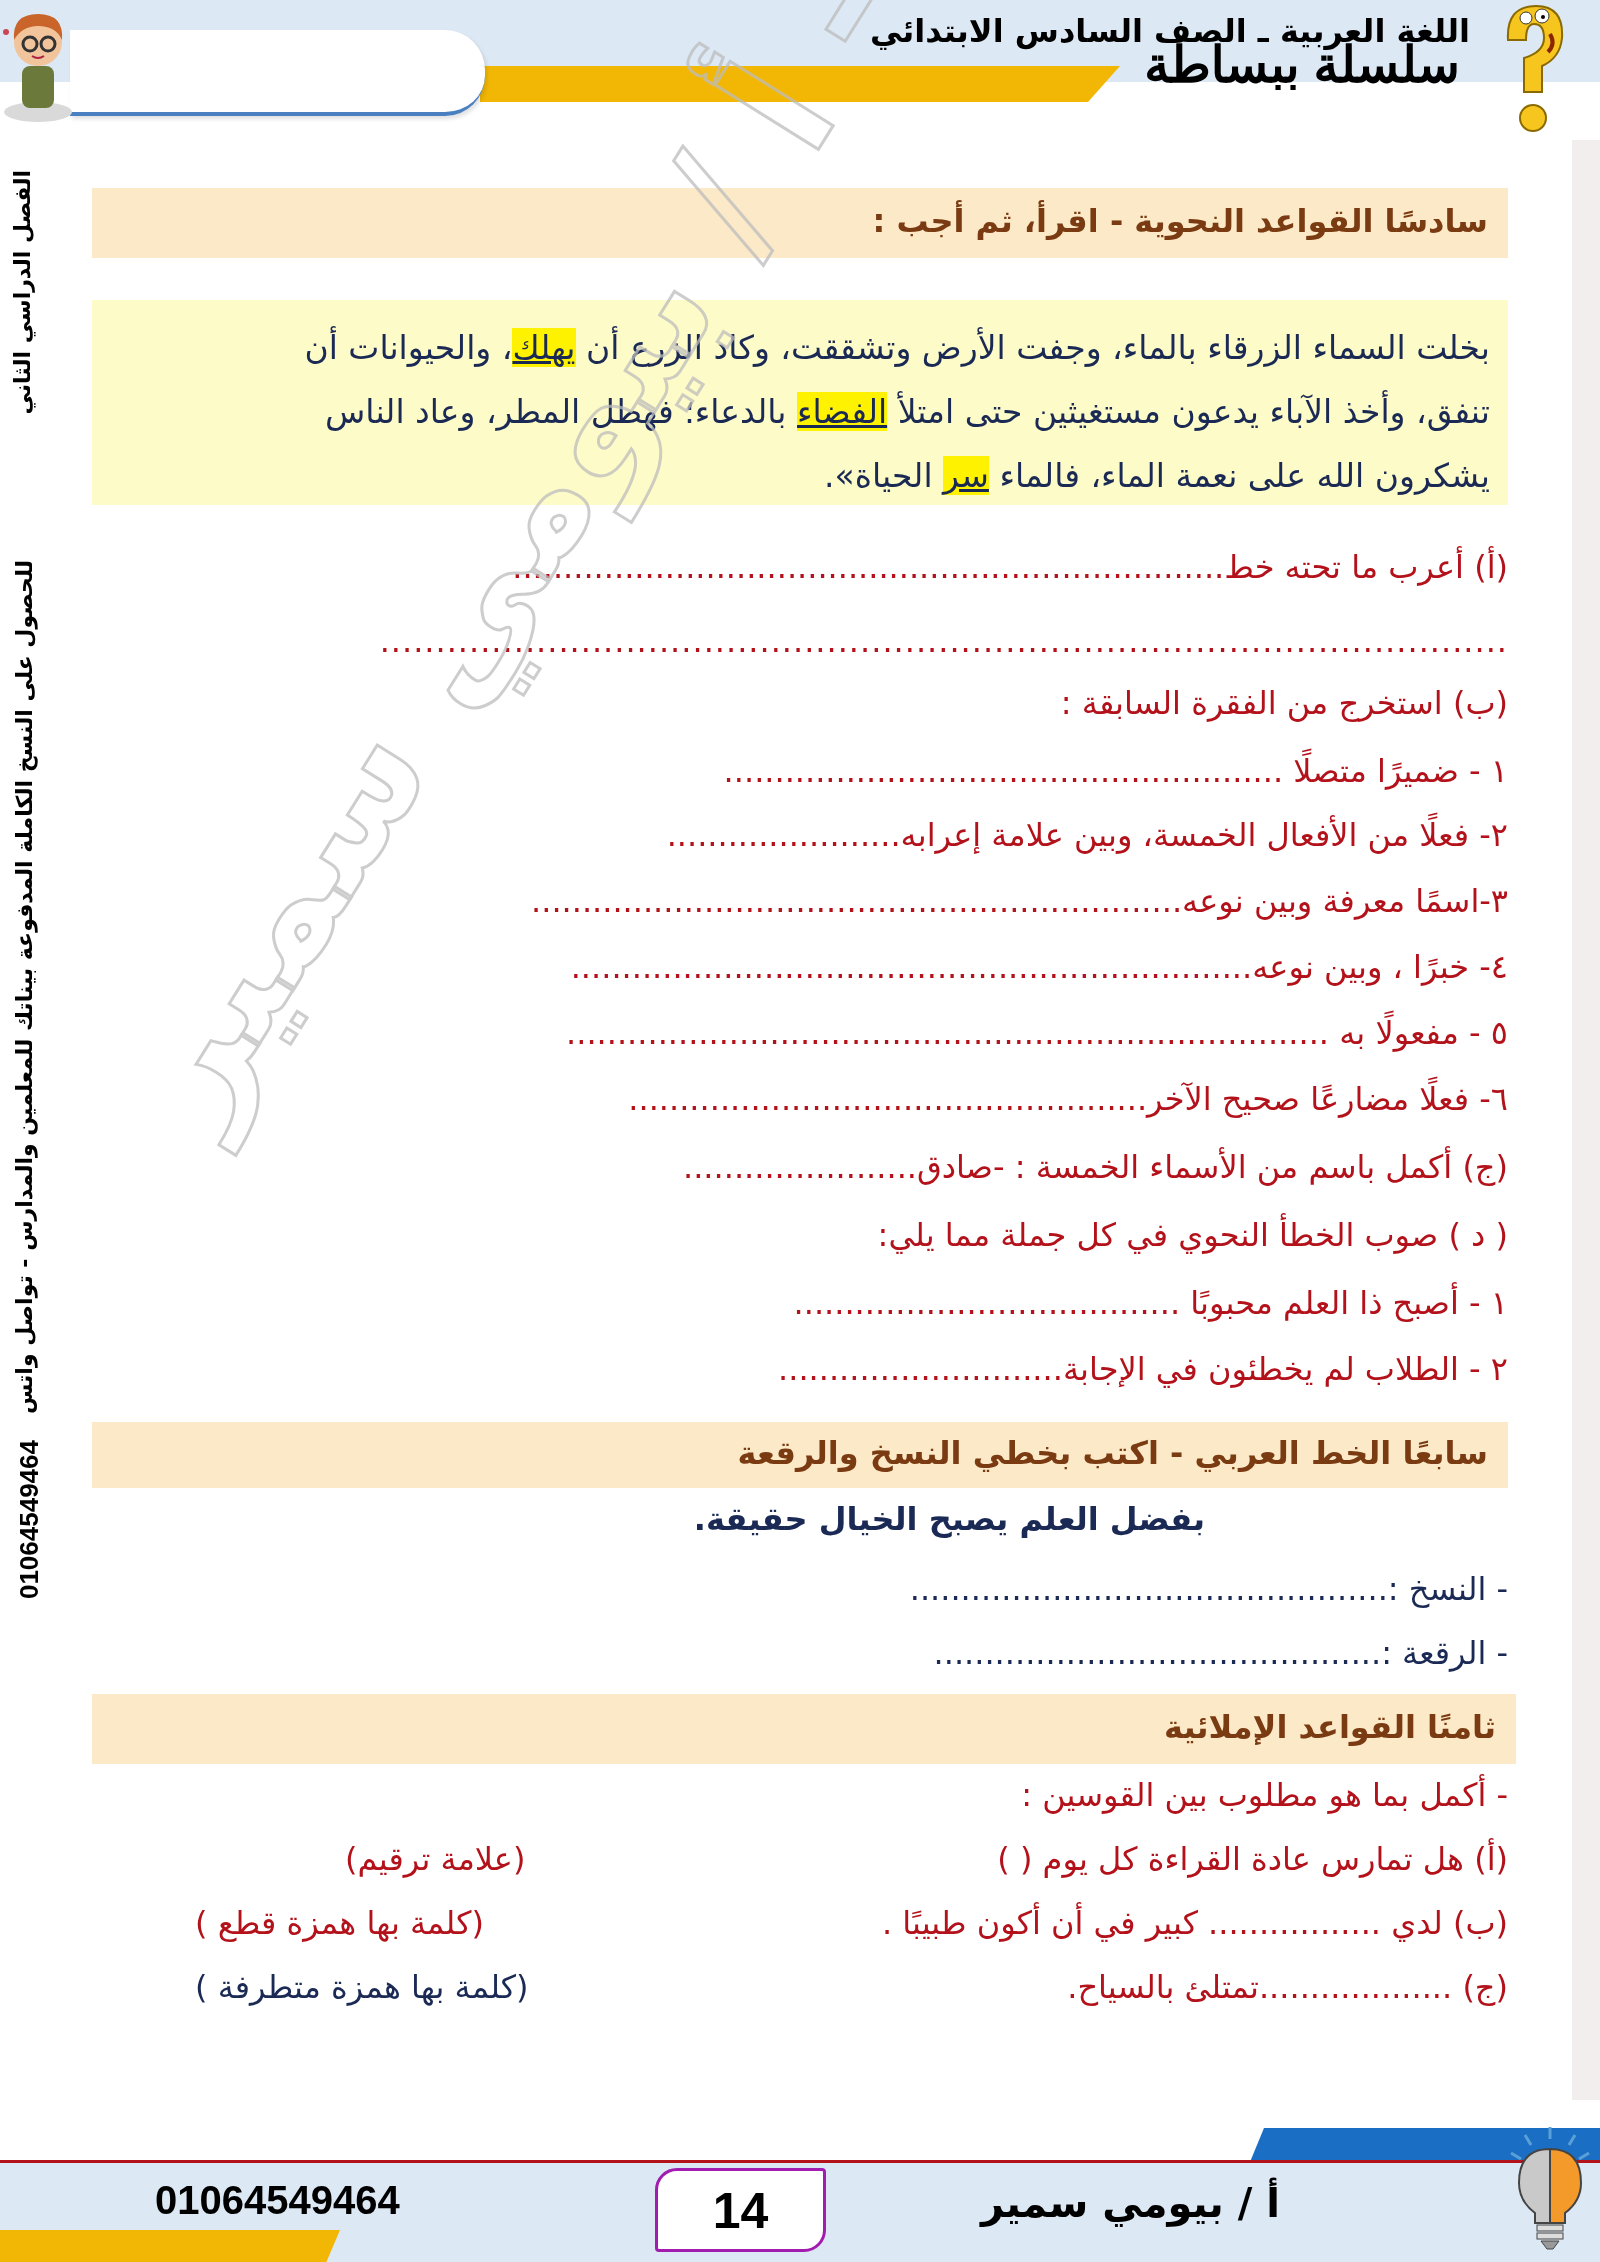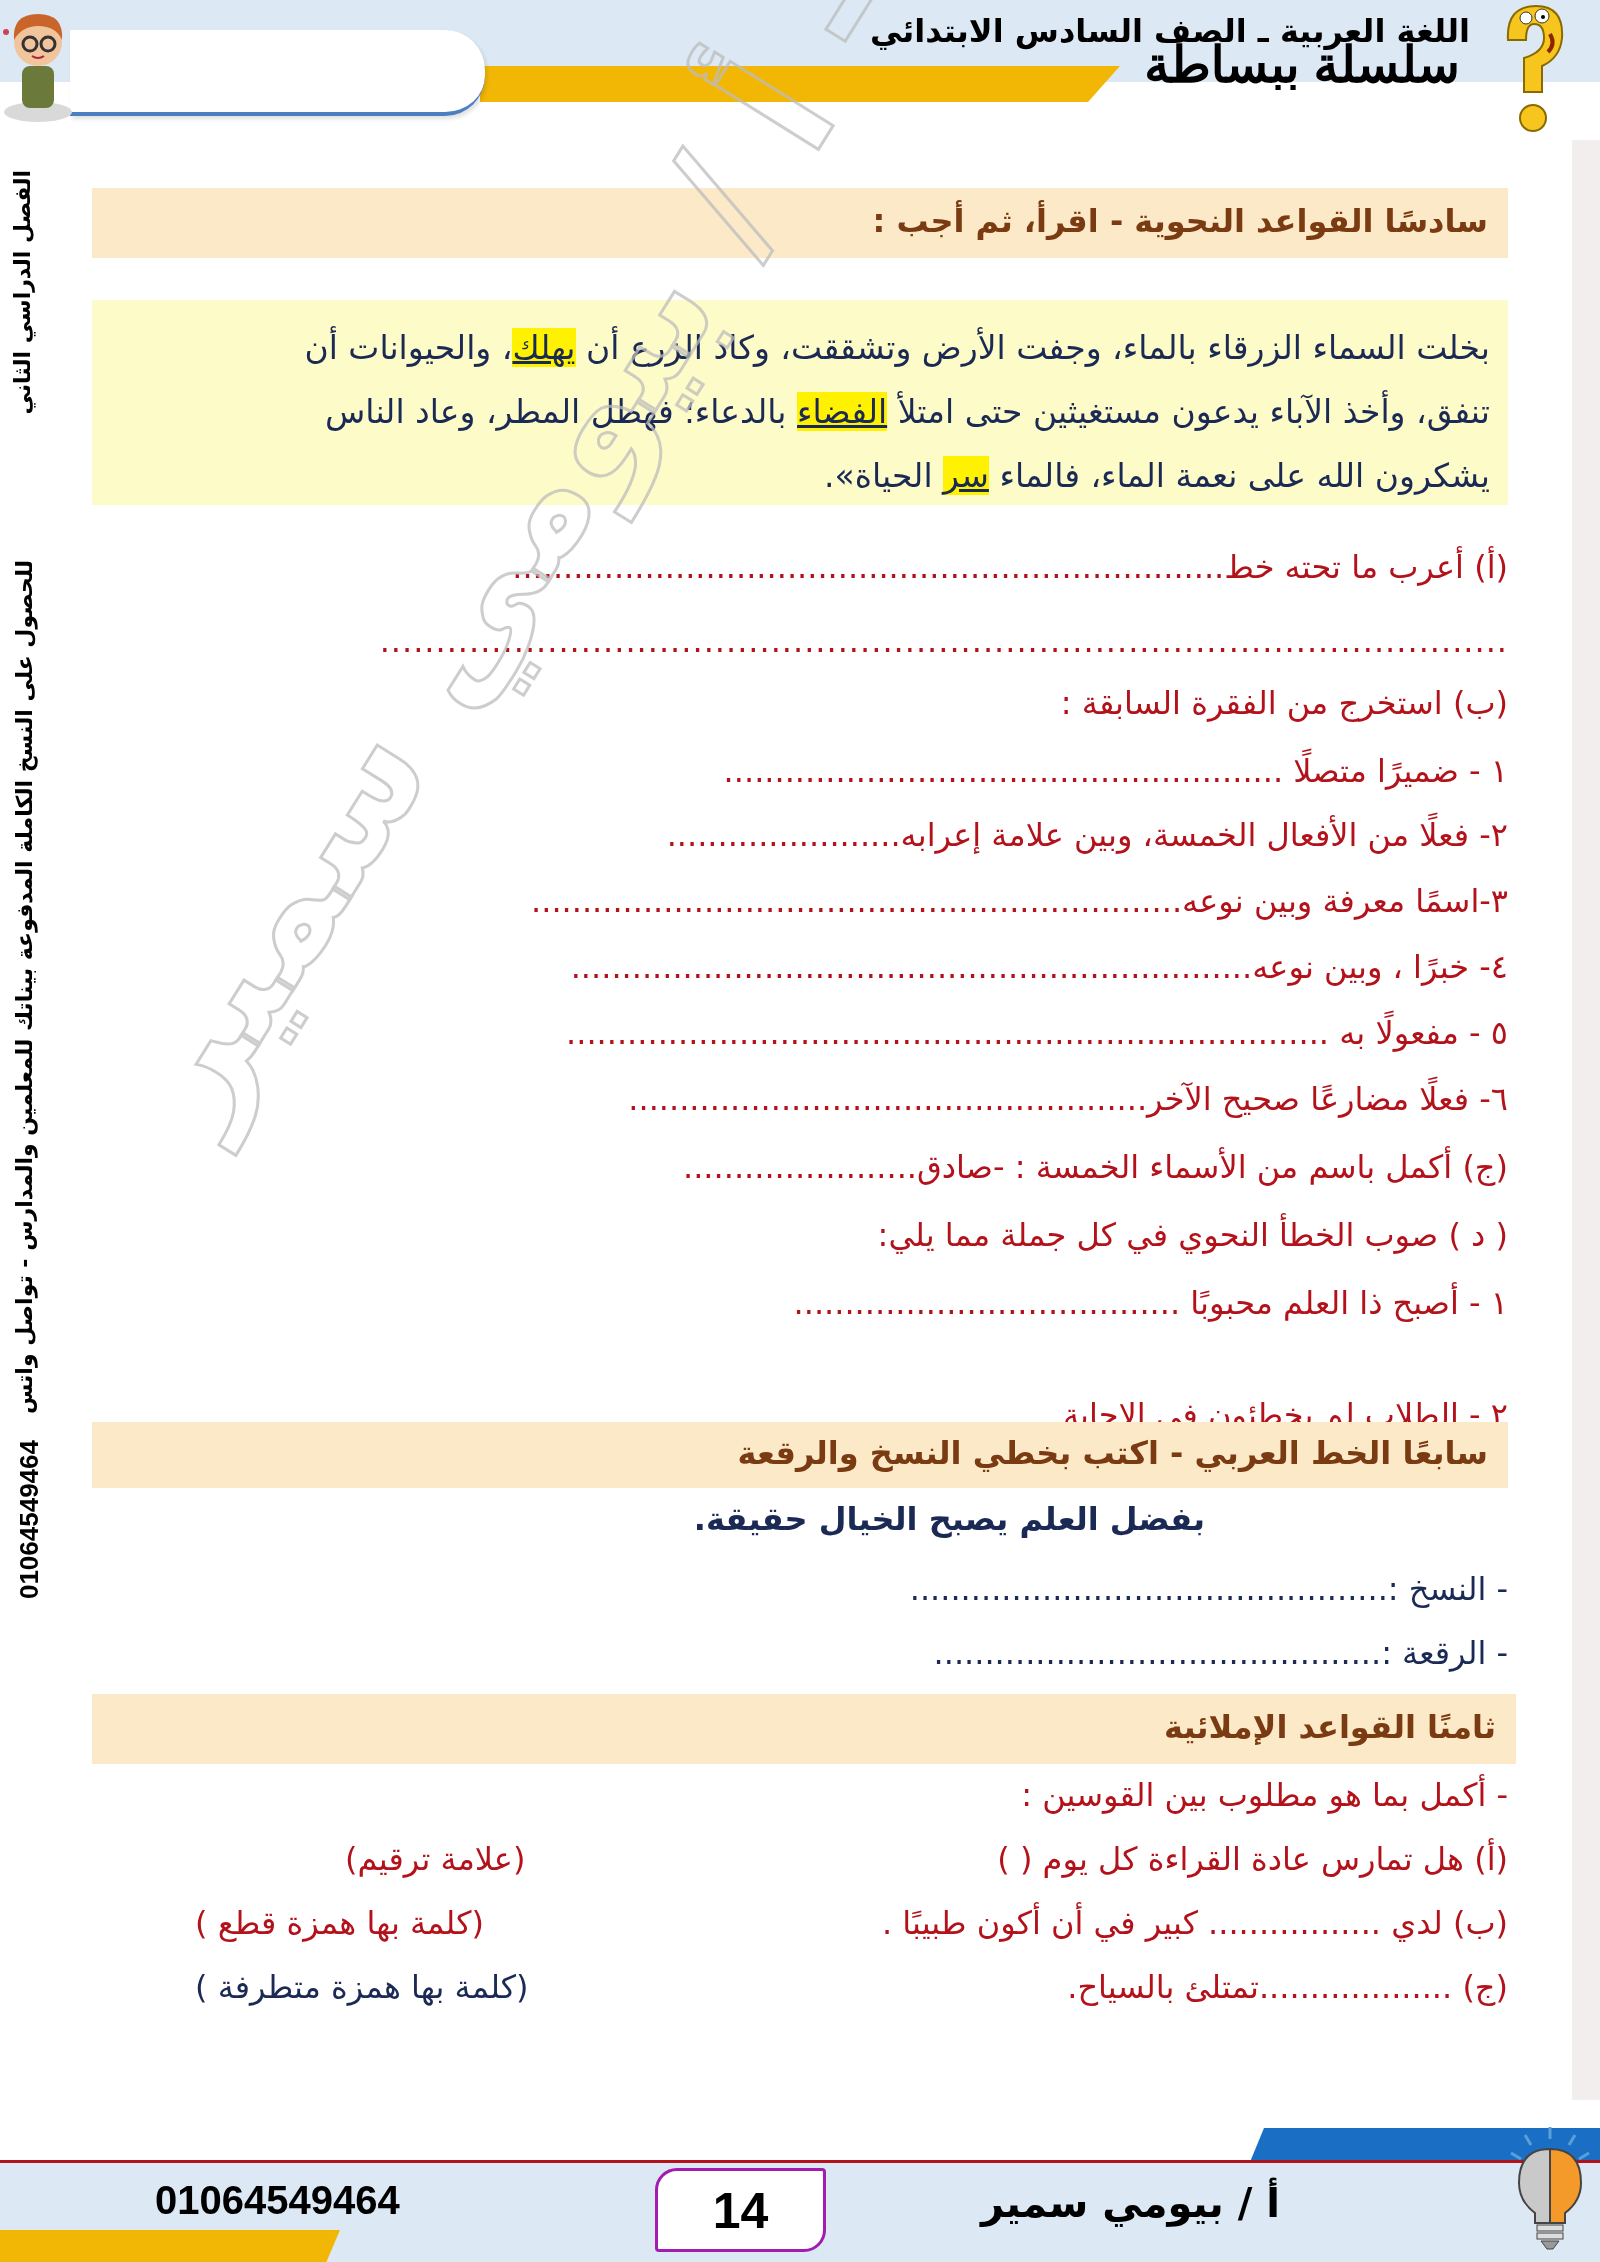--- a/index.html
+++ b/index.html
@@ -176,21 +176,21 @@
 <div class="q" style="top:816px;"><span>٢- فعلًا من الأفعال الخمسة، وبين علامة إعرابه</span><span class="dots">.......................</span></div>
 <div class="q" style="top:882px;"><span>٣-اسمًا معرفة وبين نوعه</span><span class="dots">................................................................</span></div>
 <div class="q" style="top:948px;"><span>٤- خبرًا ، وبين نوعه</span><span class="dots">...................................................................</span></div>
 <div class="q" style="top:1014px;"><span>٥ - مفعولًا به </span><span class="dots">...........................................................................</span></div>
 <div class="q" style="top:1080px;"><span>٦- فعلًا مضارعًا صحيح الآخر</span><span class="dots">...................................................</span></div>
 
 <div class="q" style="top:1148px;"><span>(ج) أكمل باسم من الأسماء الخمسة :    -صادق</span><span class="dots">.......................</span></div>
 
 <div class="q" style="top:1216px;">( د ) صوب الخطأ النحوي في كل جملة مما يلي:</div>
 <div class="q" style="top:1284px;margin-left:20px;"><span>١ - أصبح ذا العلم محبوبًا </span><span class="dots">......................................</span></div>
-<div class="q" style="top:1396px;"><span>٢ - الطلاب لم يخطئون في الإجابة</span><span class="dots">............................</span></div>
+<div class="q" style="top:1350px;"><span>٢ - الطلاب لم يخطئون في الإجابة</span><span class="dots">............................</span></div>
 
 <div class="section-bar" style="top:1422px;height:66px;">
   <div class="section-title" style="top:12px;">سابعًا الخط العربي - اكتب بخطي النسخ والرقعة</div>
 </div>
 <div class="q navy" style="top:1500px;right:395px;font-weight:bold;">بفضل العلم يصبح الخيال حقيقة.</div>
 <div class="q navy" style="top:1570px;"><span>- النسخ :</span><span class="dots">...............................................</span></div>
 <div class="q navy" style="top:1634px;"><span>- الرقعة :</span><span class="dots">............................................</span></div>
 
 <div class="section-bar" style="top:1694px;height:70px;padding-left:8px;">
   <div class="section-title" style="top:14px;">ثامنًا القواعد الإملائية</div>

